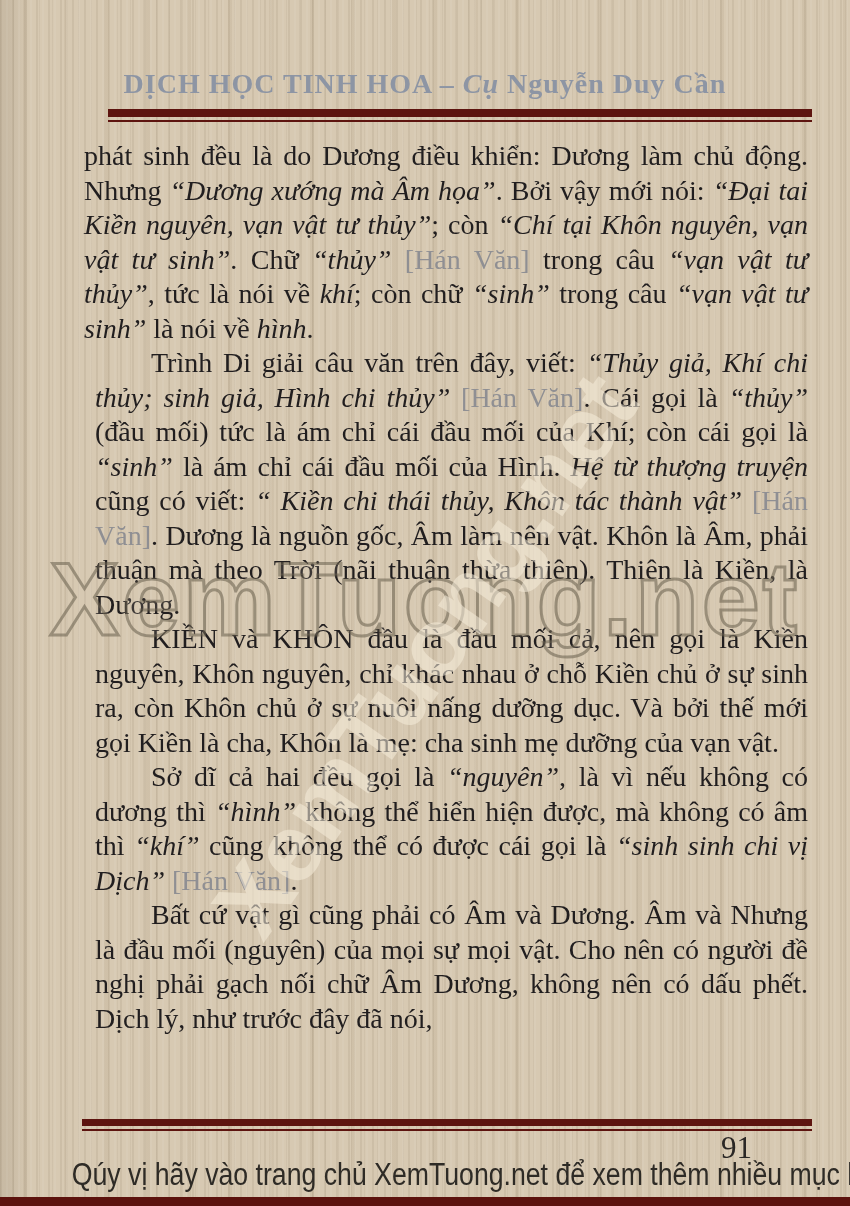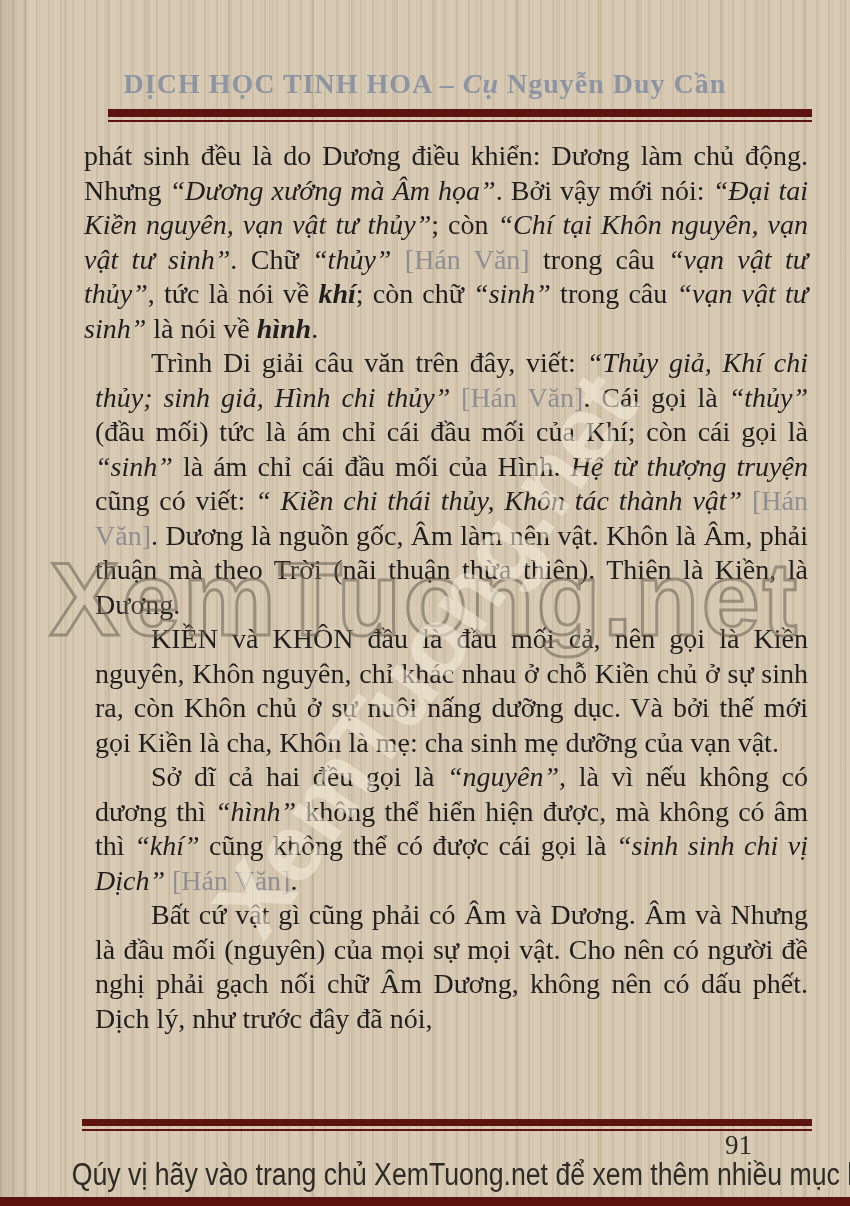--- a/index.html
+++ b/index.html
@@ -25,39 +25,39 @@
   .rule-bottom-thin{left:82px;top:1129px;width:730px;height:2px;}
   .body-text{
     position:absolute;left:84px;top:139px;width:724px;
     font-size:28px;line-height:34.5px;color:#211e1f;
     text-align:justify;text-justify:inter-word;
   }
   .body-text p{margin:0;padding:0;}
   .body-text p.indent{text-indent:56px;margin-left:11px;}
   .run-n{font-style:normal;}
   .run-i{font-style:italic;}
-  .run-bi{font-style:italic;font-weight:bold;}
+  .run-bi{font-style:italic;font-weight:normal;}
   .run-g{color:#8f8f93;}
   .wm-horizontal{
     position:absolute;left:0;top:540px;width:100%;text-align:center;
     font-family:"Liberation Sans","DejaVu Sans",sans-serif;font-weight:bold;
     font-size:104px;letter-spacing:3px;
     color:rgba(216,203,178,0.15);
     -webkit-text-stroke:3px rgba(104,94,77,0.55);
     pointer-events:none;white-space:nowrap;
   }
   .wm-diagonal{
     position:absolute;left:55px;top:600px;width:740px;text-align:center;
     font-family:"Liberation Sans","DejaVu Sans",sans-serif;font-weight:bold;
     font-size:96px;color:rgba(245,237,219,0.55);
     transform:rotate(-55deg);pointer-events:none;white-space:nowrap;
   }
   .page-number{
     position:absolute;right:98px;top:1130px;
-    font-size:27px;color:#2a2725;text-align:right;
+    font-size:31px;color:#2a2725;text-align:right;
   }
   .footer-bar{
     position:absolute;left:0;top:1157px;width:100%;text-align:center;
     font-family:"Liberation Sans","DejaVu Sans",sans-serif;
     font-size:31px;color:#2e2b26;
   }
   .footer-bar .squeeze{display:inline-block;transform:scaleX(0.86);transform-origin:center;white-space:nowrap;}
   .bottom-strip{position:absolute;left:0;bottom:0;width:100%;height:9px;background:#5c120d;}
 </style>
 </head>

